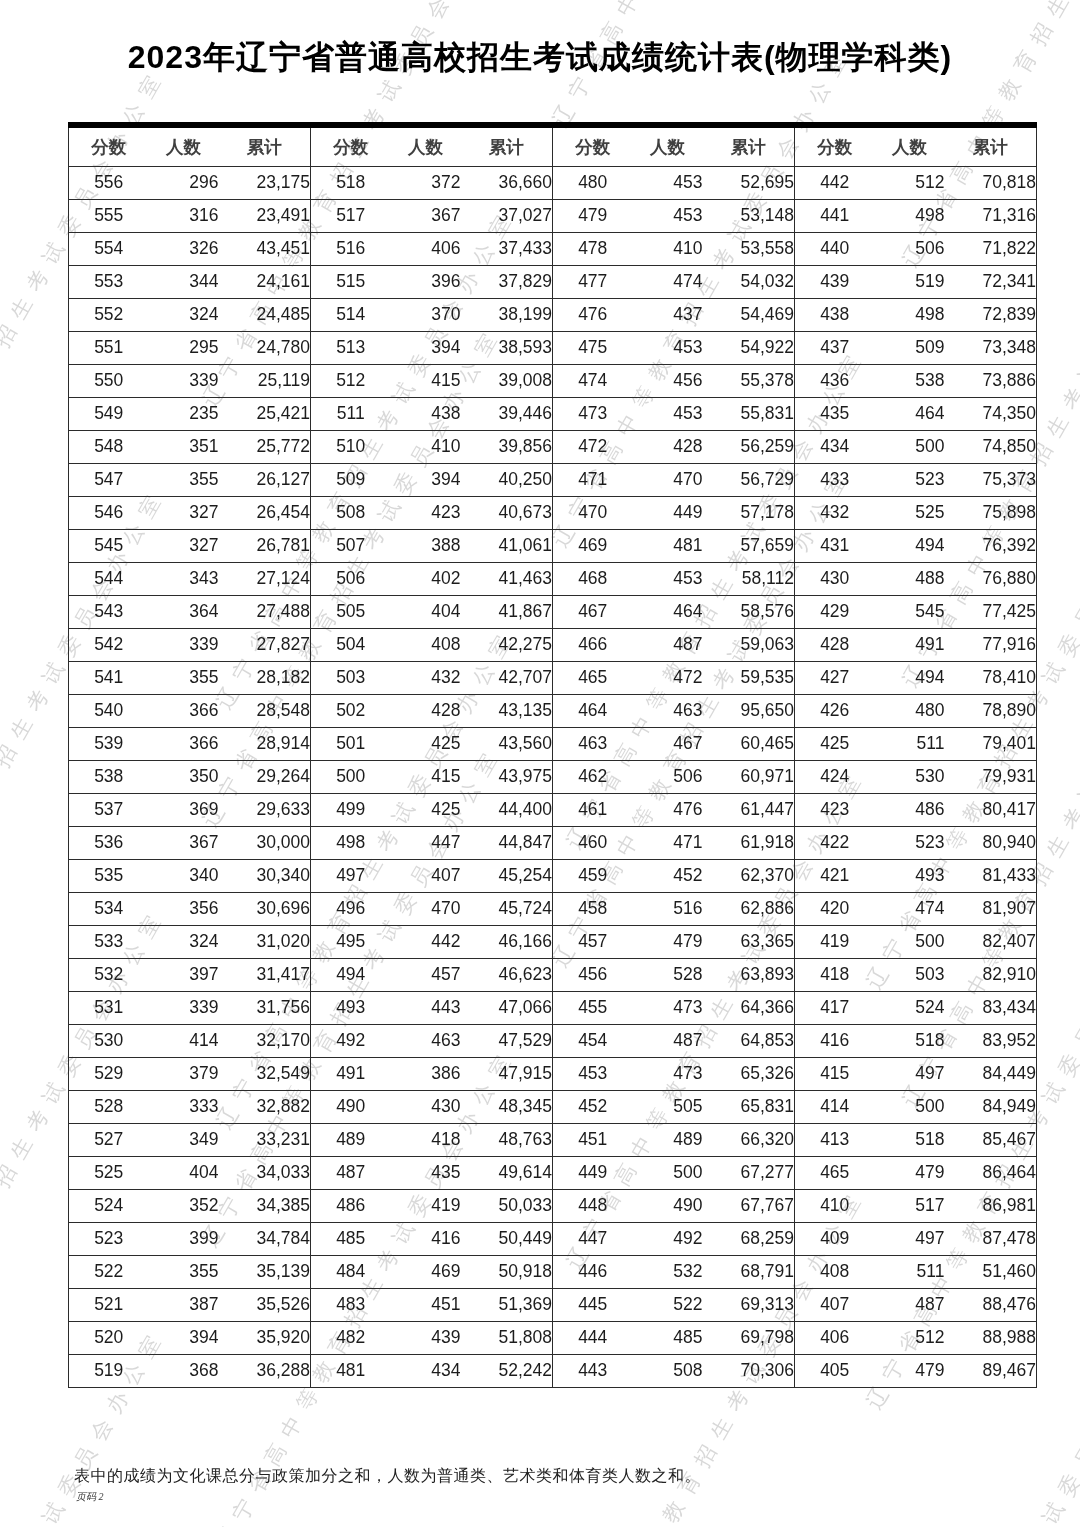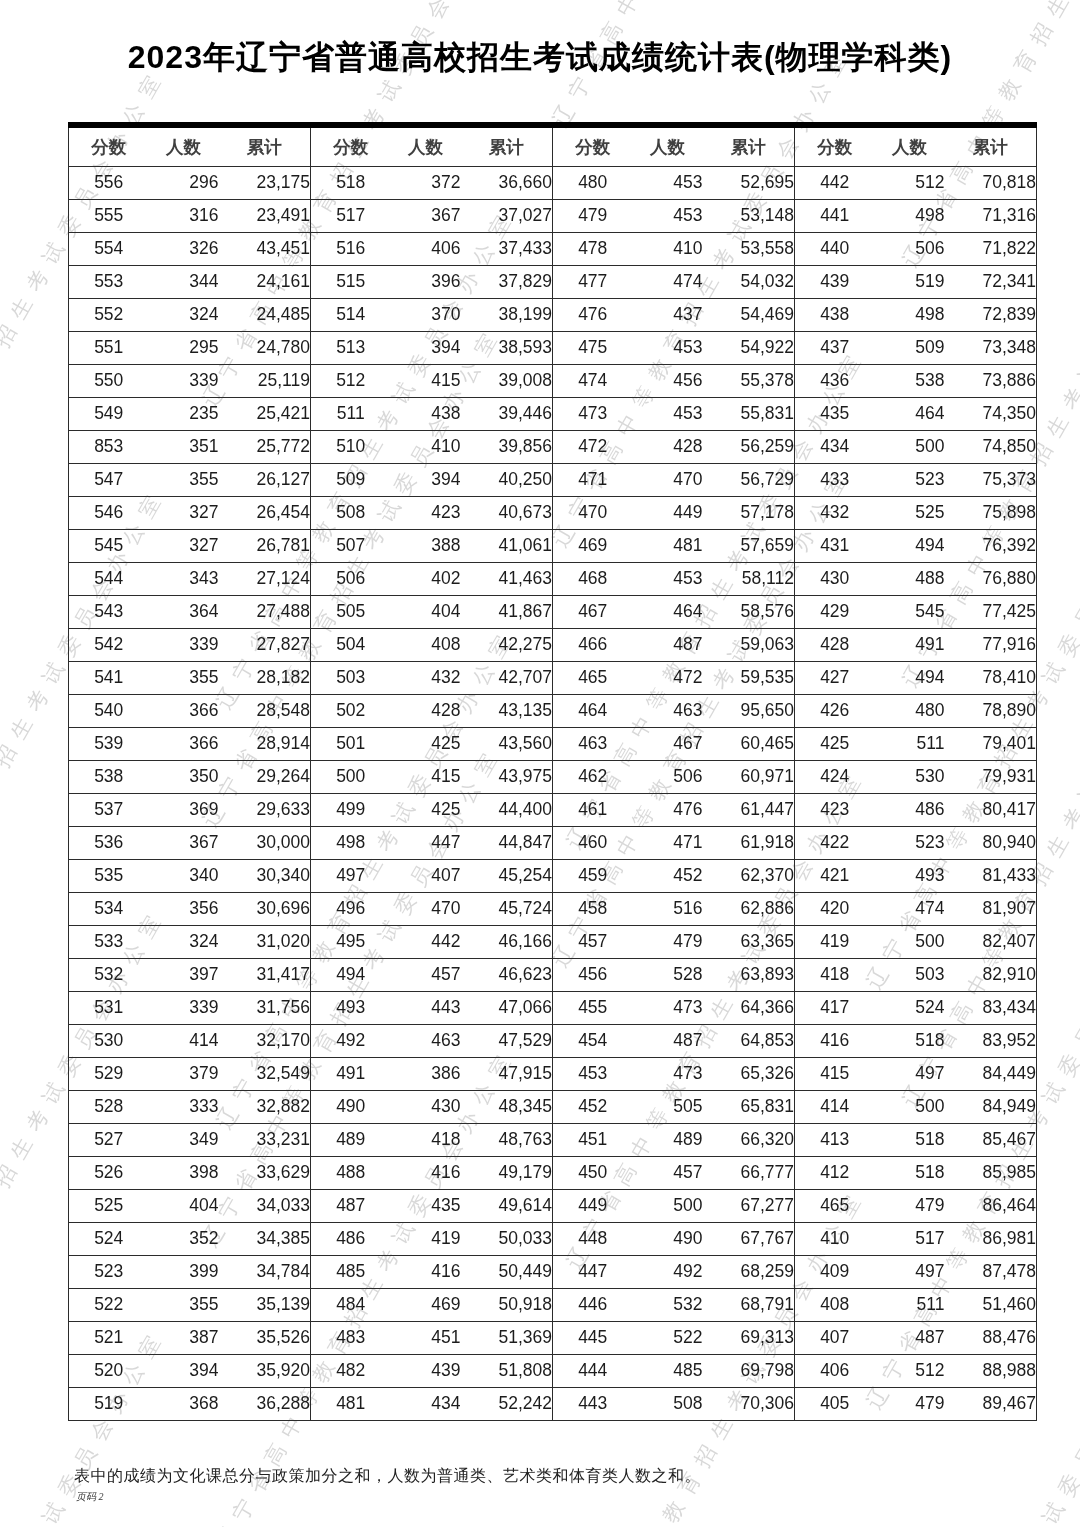--- a/index.html
+++ b/index.html
@@ -211,21 +211,21 @@
             <td class="col-count">438</td>
             <td class="col-cum">39,446</td>
             <td class="col-score group-start">473</td>
             <td class="col-count">453</td>
             <td class="col-cum">55,831</td>
             <td class="col-score group-start">435</td>
             <td class="col-count">464</td>
             <td class="col-cum">74,350</td>
           </tr>
           <tr>
-            <td class="col-score">853</td>
+            <td class="col-score">548</td>
             <td class="col-count">351</td>
             <td class="col-cum">25,772</td>
             <td class="col-score group-start">510</td>
             <td class="col-count">410</td>
             <td class="col-cum">39,856</td>
             <td class="col-score group-start">472</td>
             <td class="col-count">428</td>
             <td class="col-cum">56,259</td>
             <td class="col-score group-start">434</td>
             <td class="col-count">500</td>
@@ -519,34 +519,20 @@
             <td class="col-count">418</td>
             <td class="col-cum">48,763</td>
             <td class="col-score group-start">451</td>
             <td class="col-count">489</td>
             <td class="col-cum">66,320</td>
             <td class="col-score group-start">413</td>
             <td class="col-count">518</td>
             <td class="col-cum">85,467</td>
           </tr>
           <tr>
-            <td class="col-score">526</td>
-            <td class="col-count">398</td>
-            <td class="col-cum">33,629</td>
-            <td class="col-score group-start">488</td>
-            <td class="col-count">416</td>
-            <td class="col-cum">49,179</td>
-            <td class="col-score group-start">450</td>
-            <td class="col-count">457</td>
-            <td class="col-cum">66,777</td>
-            <td class="col-score group-start">412</td>
-            <td class="col-count">518</td>
-            <td class="col-cum">85,985</td>
-          </tr>
-          <tr>
             <td class="col-score">525</td>
             <td class="col-count">404</td>
             <td class="col-cum">34,033</td>
             <td class="col-score group-start">487</td>
             <td class="col-count">435</td>
             <td class="col-cum">49,614</td>
             <td class="col-score group-start">449</td>
             <td class="col-count">500</td>
             <td class="col-cum">67,277</td>
             <td class="col-score group-start">465</td>

